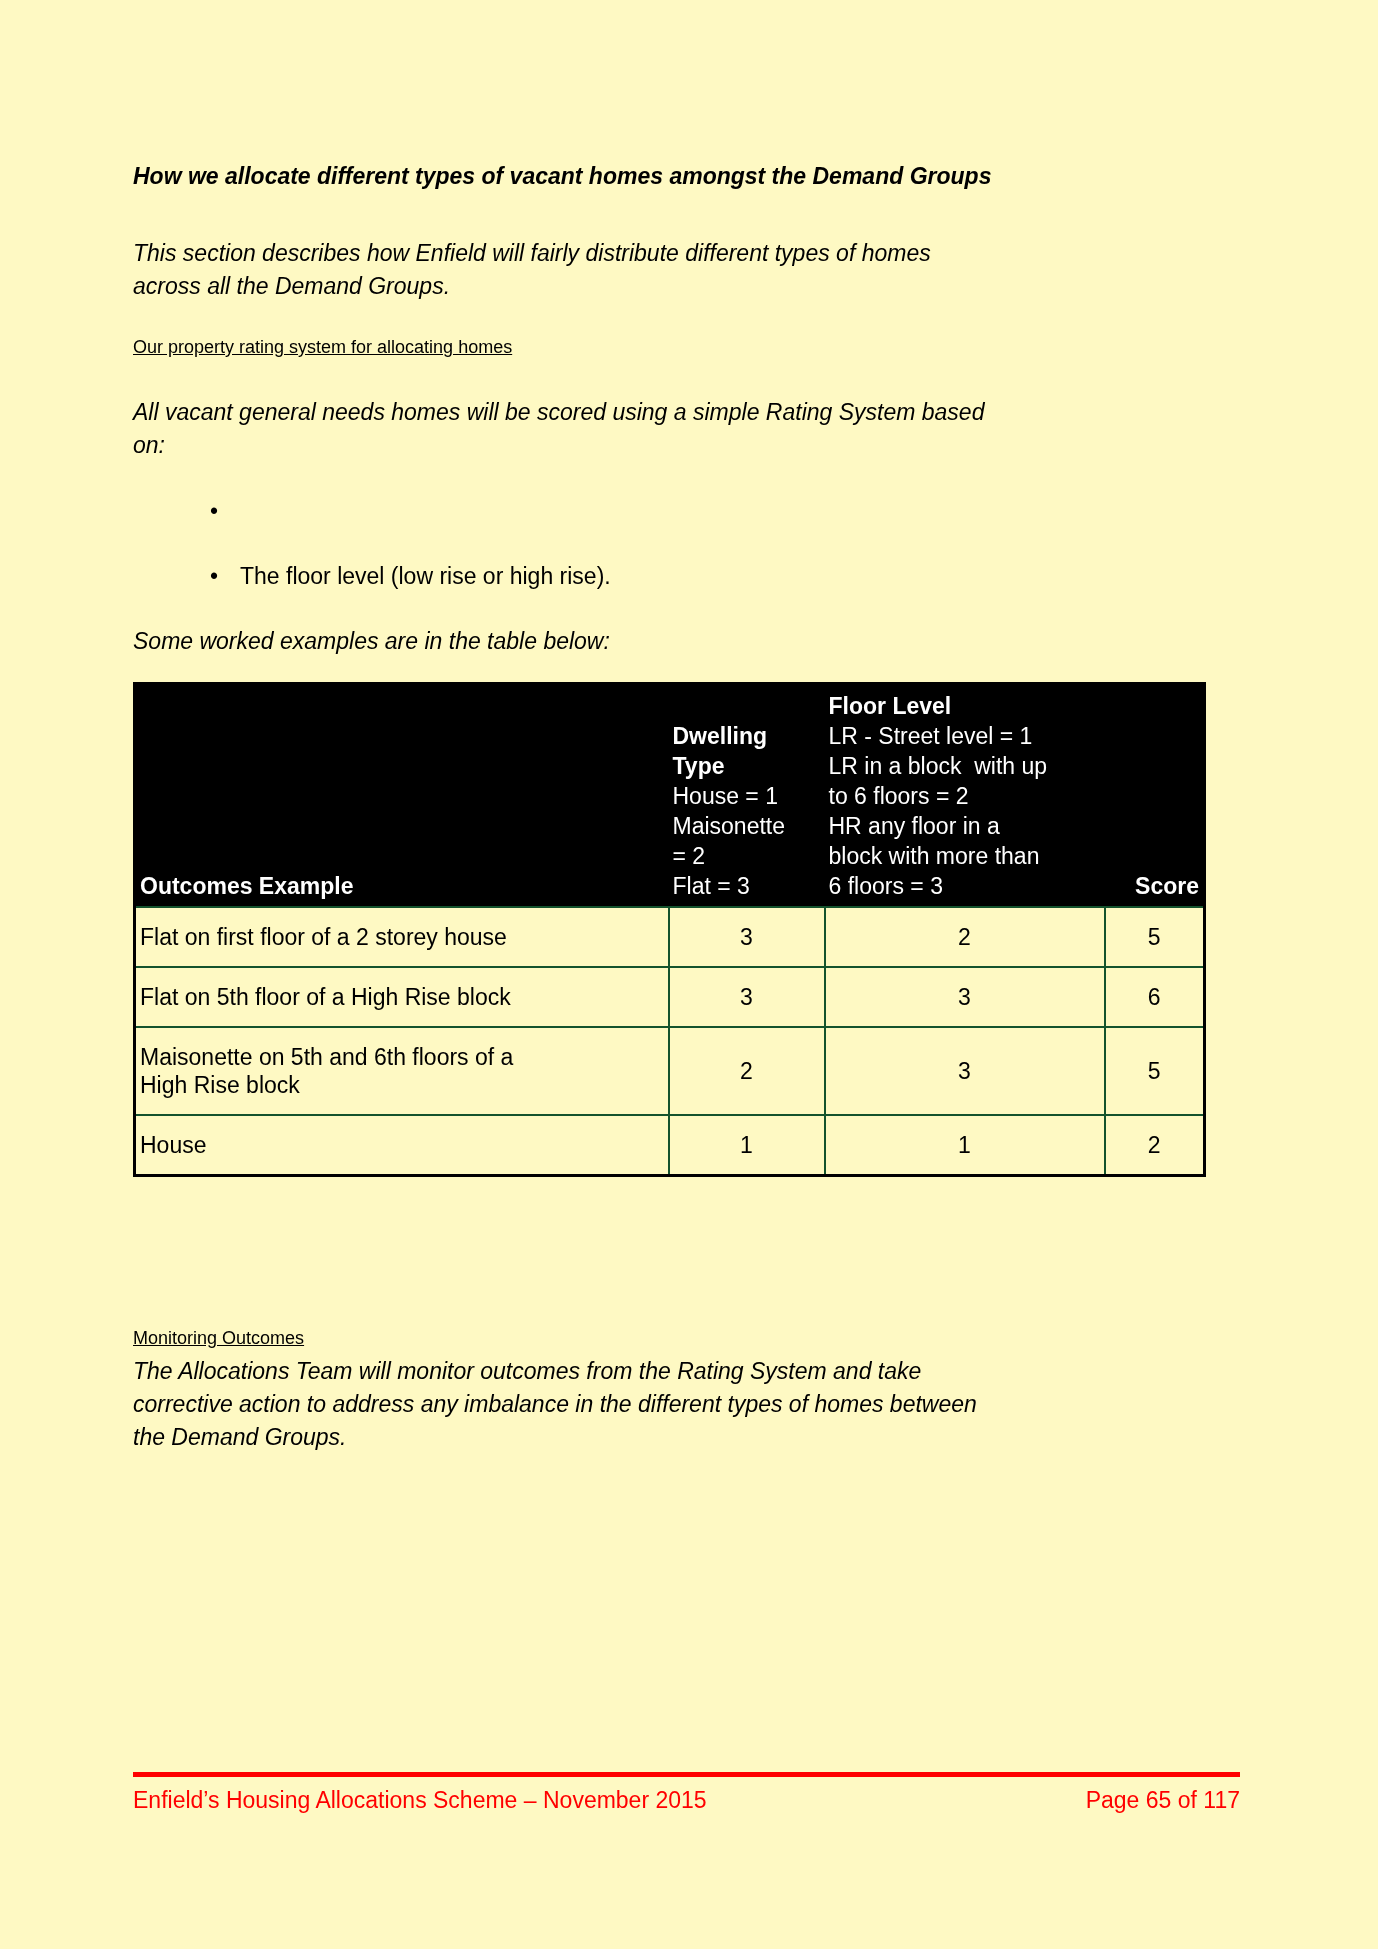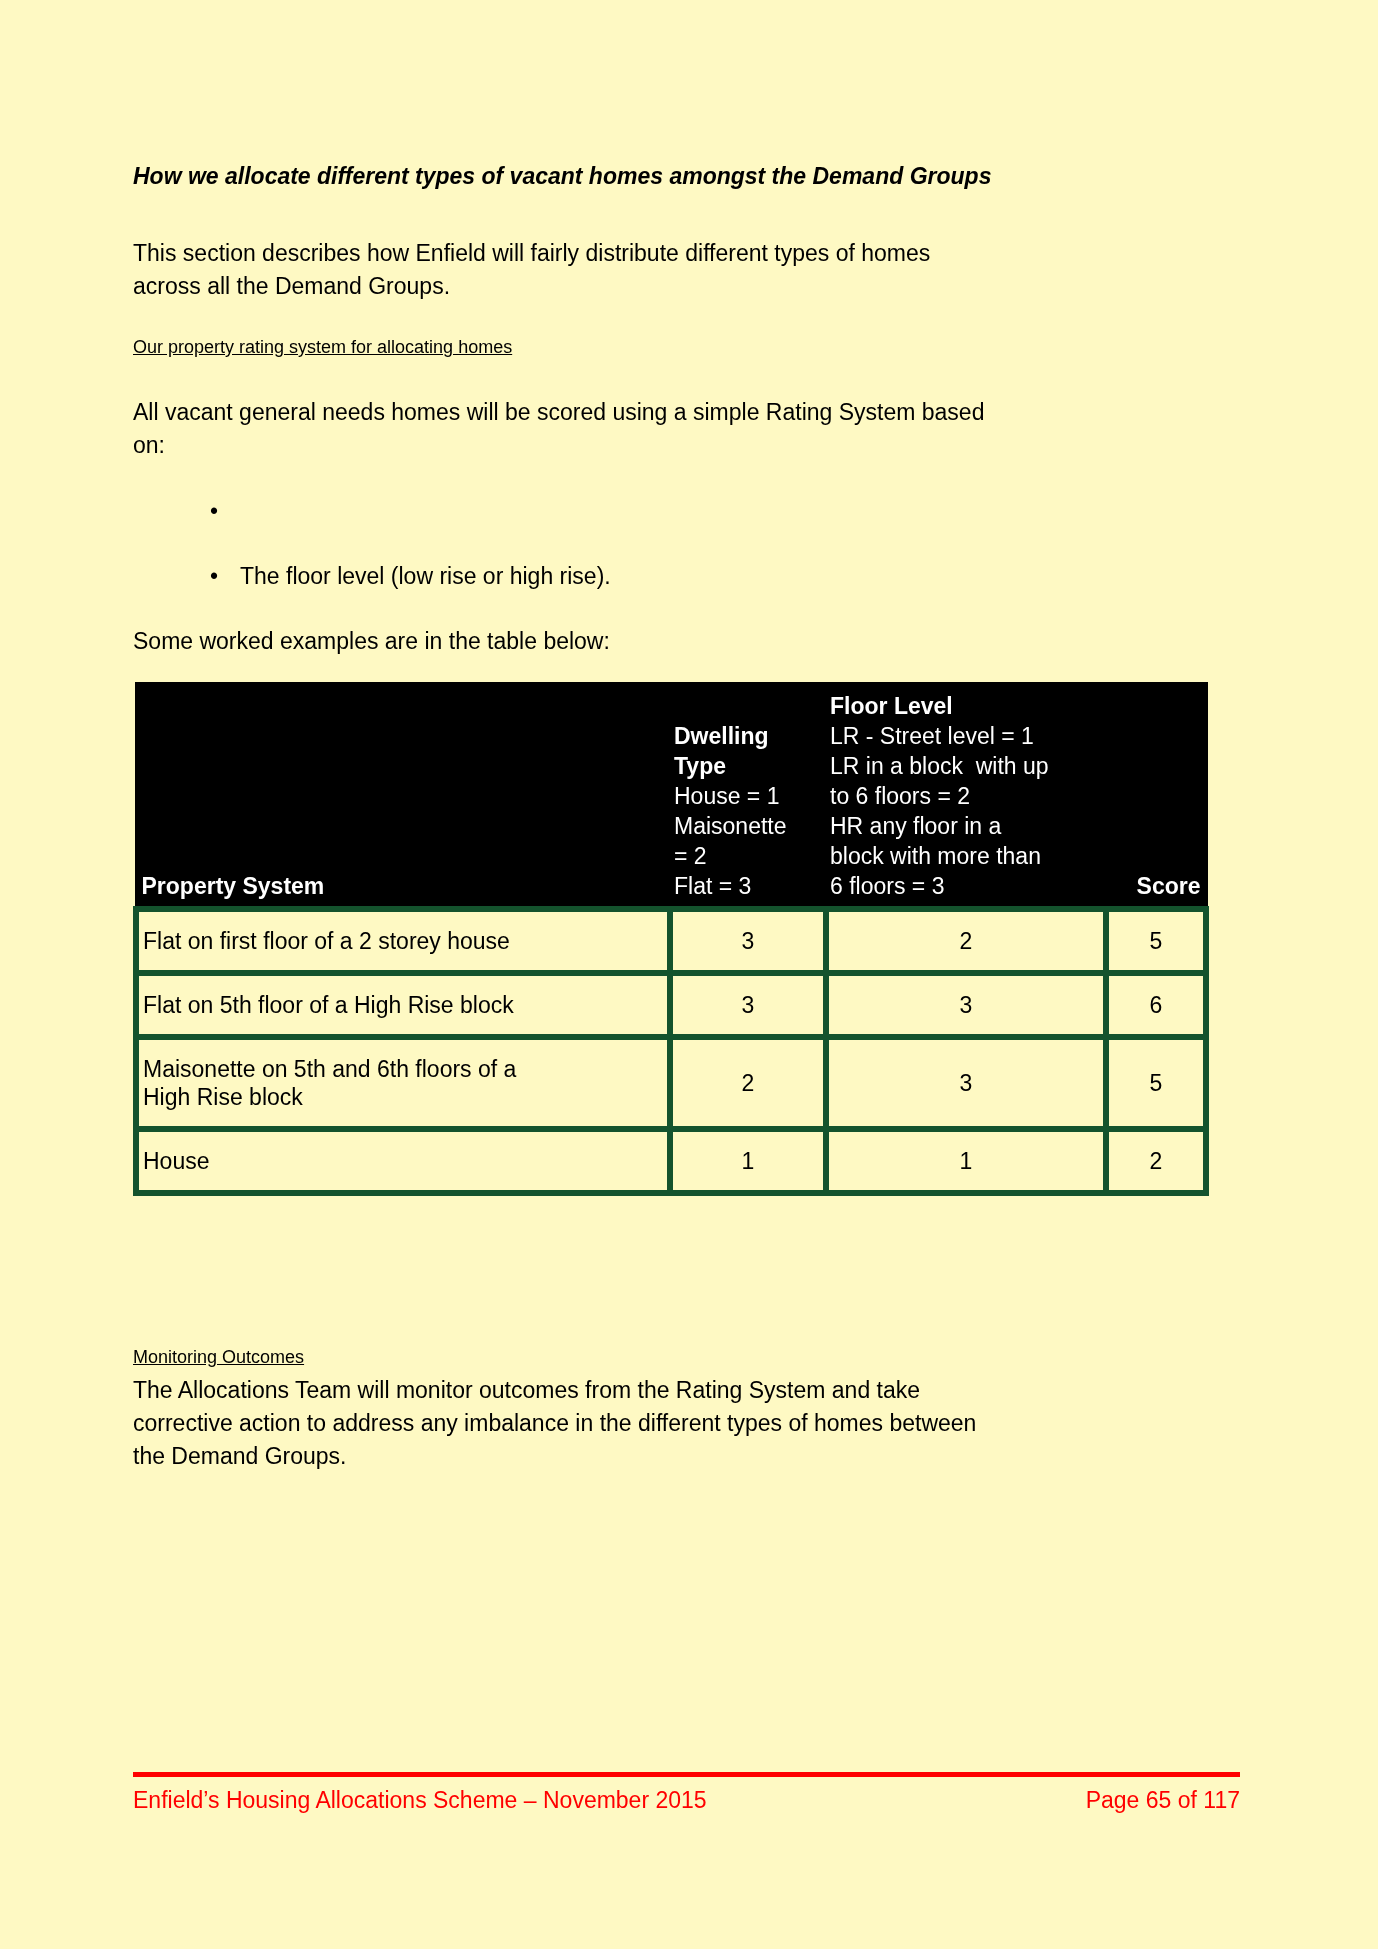--- a/index.html
+++ b/index.html
@@ -14,21 +14,21 @@
     background:#ffffff;color:#000000;
     font-family:"Liberation Sans","DejaVu Sans",sans-serif;
     font-size:23px;line-height:33px;
   }
   .page{position:relative;width:1378px;height:1949px;overflow:hidden;background:#fef9c3;}
   .content{padding:160px 130px 0 133px;}
   h1.title{
     font-size:23px;line-height:33px;margin:0;
     font-weight:bold;font-style:italic;
   }
-  .para{margin:0;white-space:pre-line;}
+  .para{margin:0;white-space:pre-line;font-style:italic;}
   .para.p-intro{margin-top:44px;}
   .subhead{
     font-size:18px;line-height:33px;margin:28px 0 0 0;
     font-weight:normal;text-decoration:underline;
   }
   .para.p-rating{margin-top:32px;}
   .bullets{margin-top:33px;}
   .bullet-row{display:flex;align-items:flex-start;}
   .bullet-row + .bullet-row{margin-top:32px;}
   .bullet-dot{width:30px;margin-left:77px;flex:0 0 auto;}
@@ -45,21 +45,21 @@
   table.rating th{
     background:var(--hdr-bg);color:var(--hdr-fg);
     vertical-align:bottom;text-align:left;
     font-weight:normal;font-size:23px;line-height:30px;
     padding:6px 2px 5px 4px;
   }
   table.rating th.h-score{text-align:right;padding-right:4px;}
   .hline{white-space:pre;}
   .hline.b{font-weight:bold;}
   table.rating td{
-    border:6px solid #14532d;
+    border:2px solid #14532d;
     font-size:23px;line-height:28px;
     padding:15px 4px;
     vertical-align:middle;
   }
   td.c-prop{text-align:left;padding-left:4px;white-space:pre-line;}
   td.c-num{text-align:center;}
   sup{font-size:62%;line-height:0;}
 
   .subhead.mon{margin-top:145px;}
   .para.p-monitoring{margin-top:0;}
@@ -104,21 +104,21 @@
     <table class="rating">
       <colgroup>
           <col class="c1">
           <col class="c2">
           <col class="c3">
           <col class="c4">
         </colgroup>
       <thead>
         <tr>
           <th class="h-prop">
-              <div class="hline b">Property System</div>
+              <div class="hline b">Outcomes Example</div>
             </th>
           <th class="h-dwell">
               <div class="hline b">Dwelling</div>
               <div class="hline b">Type</div>
               <div class="hline">House = 1</div>
               <div class="hline">Maisonette</div>
               <div class="hline">= 2</div>
               <div class="hline">Flat = 3</div>
             </th>
           <th class="h-floor">

